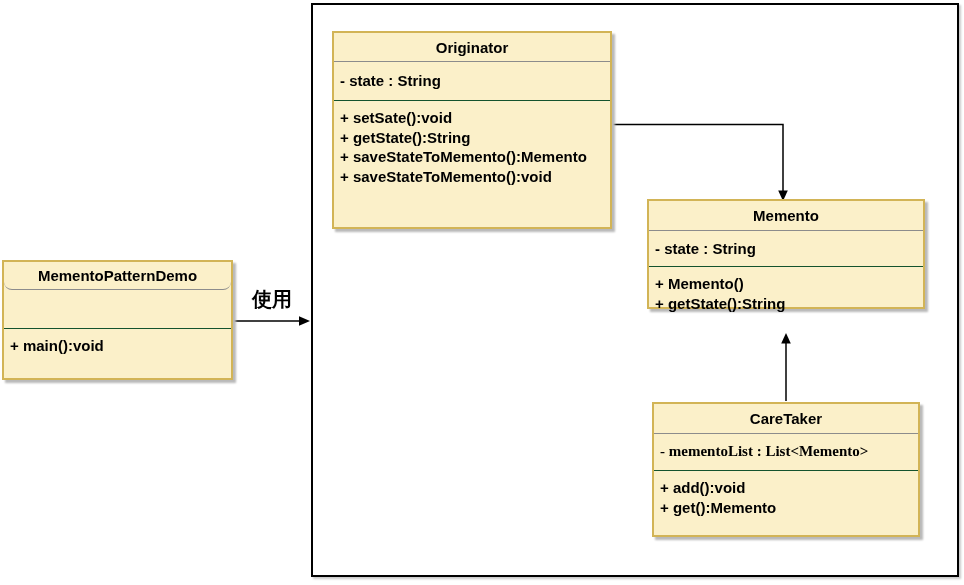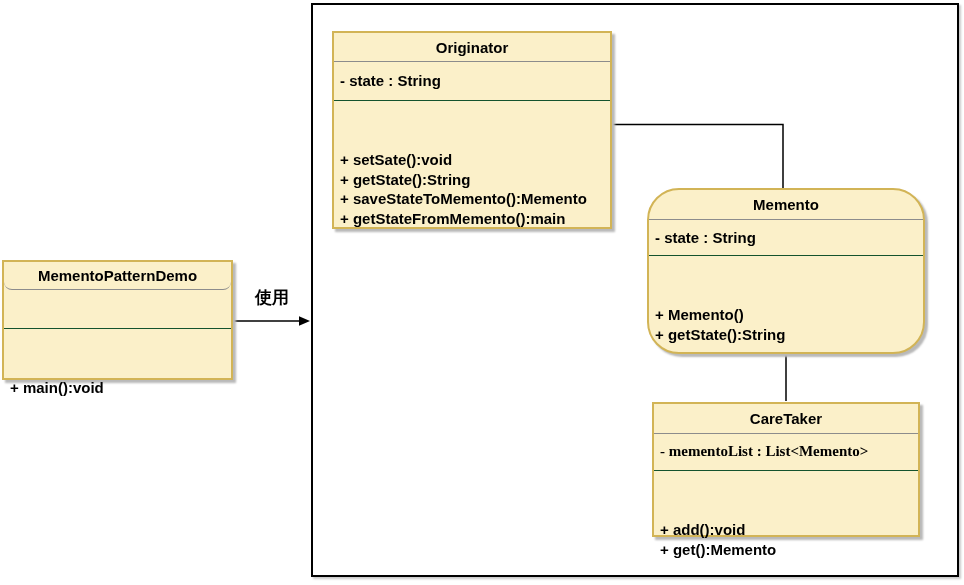--- a/index.html
+++ b/index.html
@@ -50,47 +50,46 @@
     flex: 0 0 auto;
     display: flex;
     flex-direction: column;
     justify-content: center;
     border-bottom: 1px solid #14532d;
     padding-left: 6px;
   }
   .uml-methods {
     flex: 1 1 auto;
     padding: 7px 0 0 6px;
-    margin-top: 42px;
   }
   .uml-line {
     line-height: 19.5px;
     white-space: nowrap;
   }
   
   #box-demo       { left: 2px;   top: 260px; width: 231px; height: 120px; }
   #box-demo .uml-title       { height: 27px; border-radius: 8px; }
   #box-demo .uml-attrs       { height: 38px; }
   #box-originator { left: 332px; top: 31px;  width: 280px; height: 198px; }
   #box-originator .uml-title { height: 28px; }
   #box-originator .uml-attrs { height: 38px; }
-  #box-memento    { left: 647px; top: 188px; width: 278px; height: 166px; border-radius: 32px; }
+  #box-memento    { left: 647px; top: 199px; width: 278px; height: 110px; }
   #box-memento .uml-title    { height: 29px; }
   #box-memento .uml-attrs    { height: 35px; }
   #box-caretaker  { left: 652px; top: 402px; width: 268px; height: 135px; }
   #box-caretaker .uml-title  { height: 29px; }
   #box-caretaker .uml-attrs  { height: 36px; font-family: Liberation Serif, serif; }
 
   .edge-label {
     position: absolute;
     left: 248px;
     top: 286px;
     width: 48px;
     text-align: center;
-    font-size: 17px;
+    font-size: 20px;
     font-weight: bold;
     color: #000000;
     font-family: "DejaVu Sans", "Liberation Sans", sans-serif;
   }
   svg.edges {
     position: absolute;
     left: 0;
     top: 0;
     width: 964px;
     height: 585px;
@@ -131,21 +130,21 @@
 
   <div class="uml-class" id="box-originator">
     <div class="uml-title">Originator</div>
     <div class="uml-attrs">
       <div class="uml-line">- state : String</div>
     </div>
     <div class="uml-methods">
       <div class="uml-line">+ setSate():void</div>
       <div class="uml-line">+ getState():String</div>
       <div class="uml-line">+ saveStateToMemento():Memento</div>
-      <div class="uml-line">+ getStateFromMemento():main</div>
+      <div class="uml-line">+ saveStateToMemento():void</div>
     </div>
   </div>
 
   <div class="uml-class" id="box-memento">
     <div class="uml-title">Memento</div>
     <div class="uml-attrs">
       <div class="uml-line">- state : String</div>
     </div>
     <div class="uml-methods">
       <div class="uml-line">+ Memento()</div>

